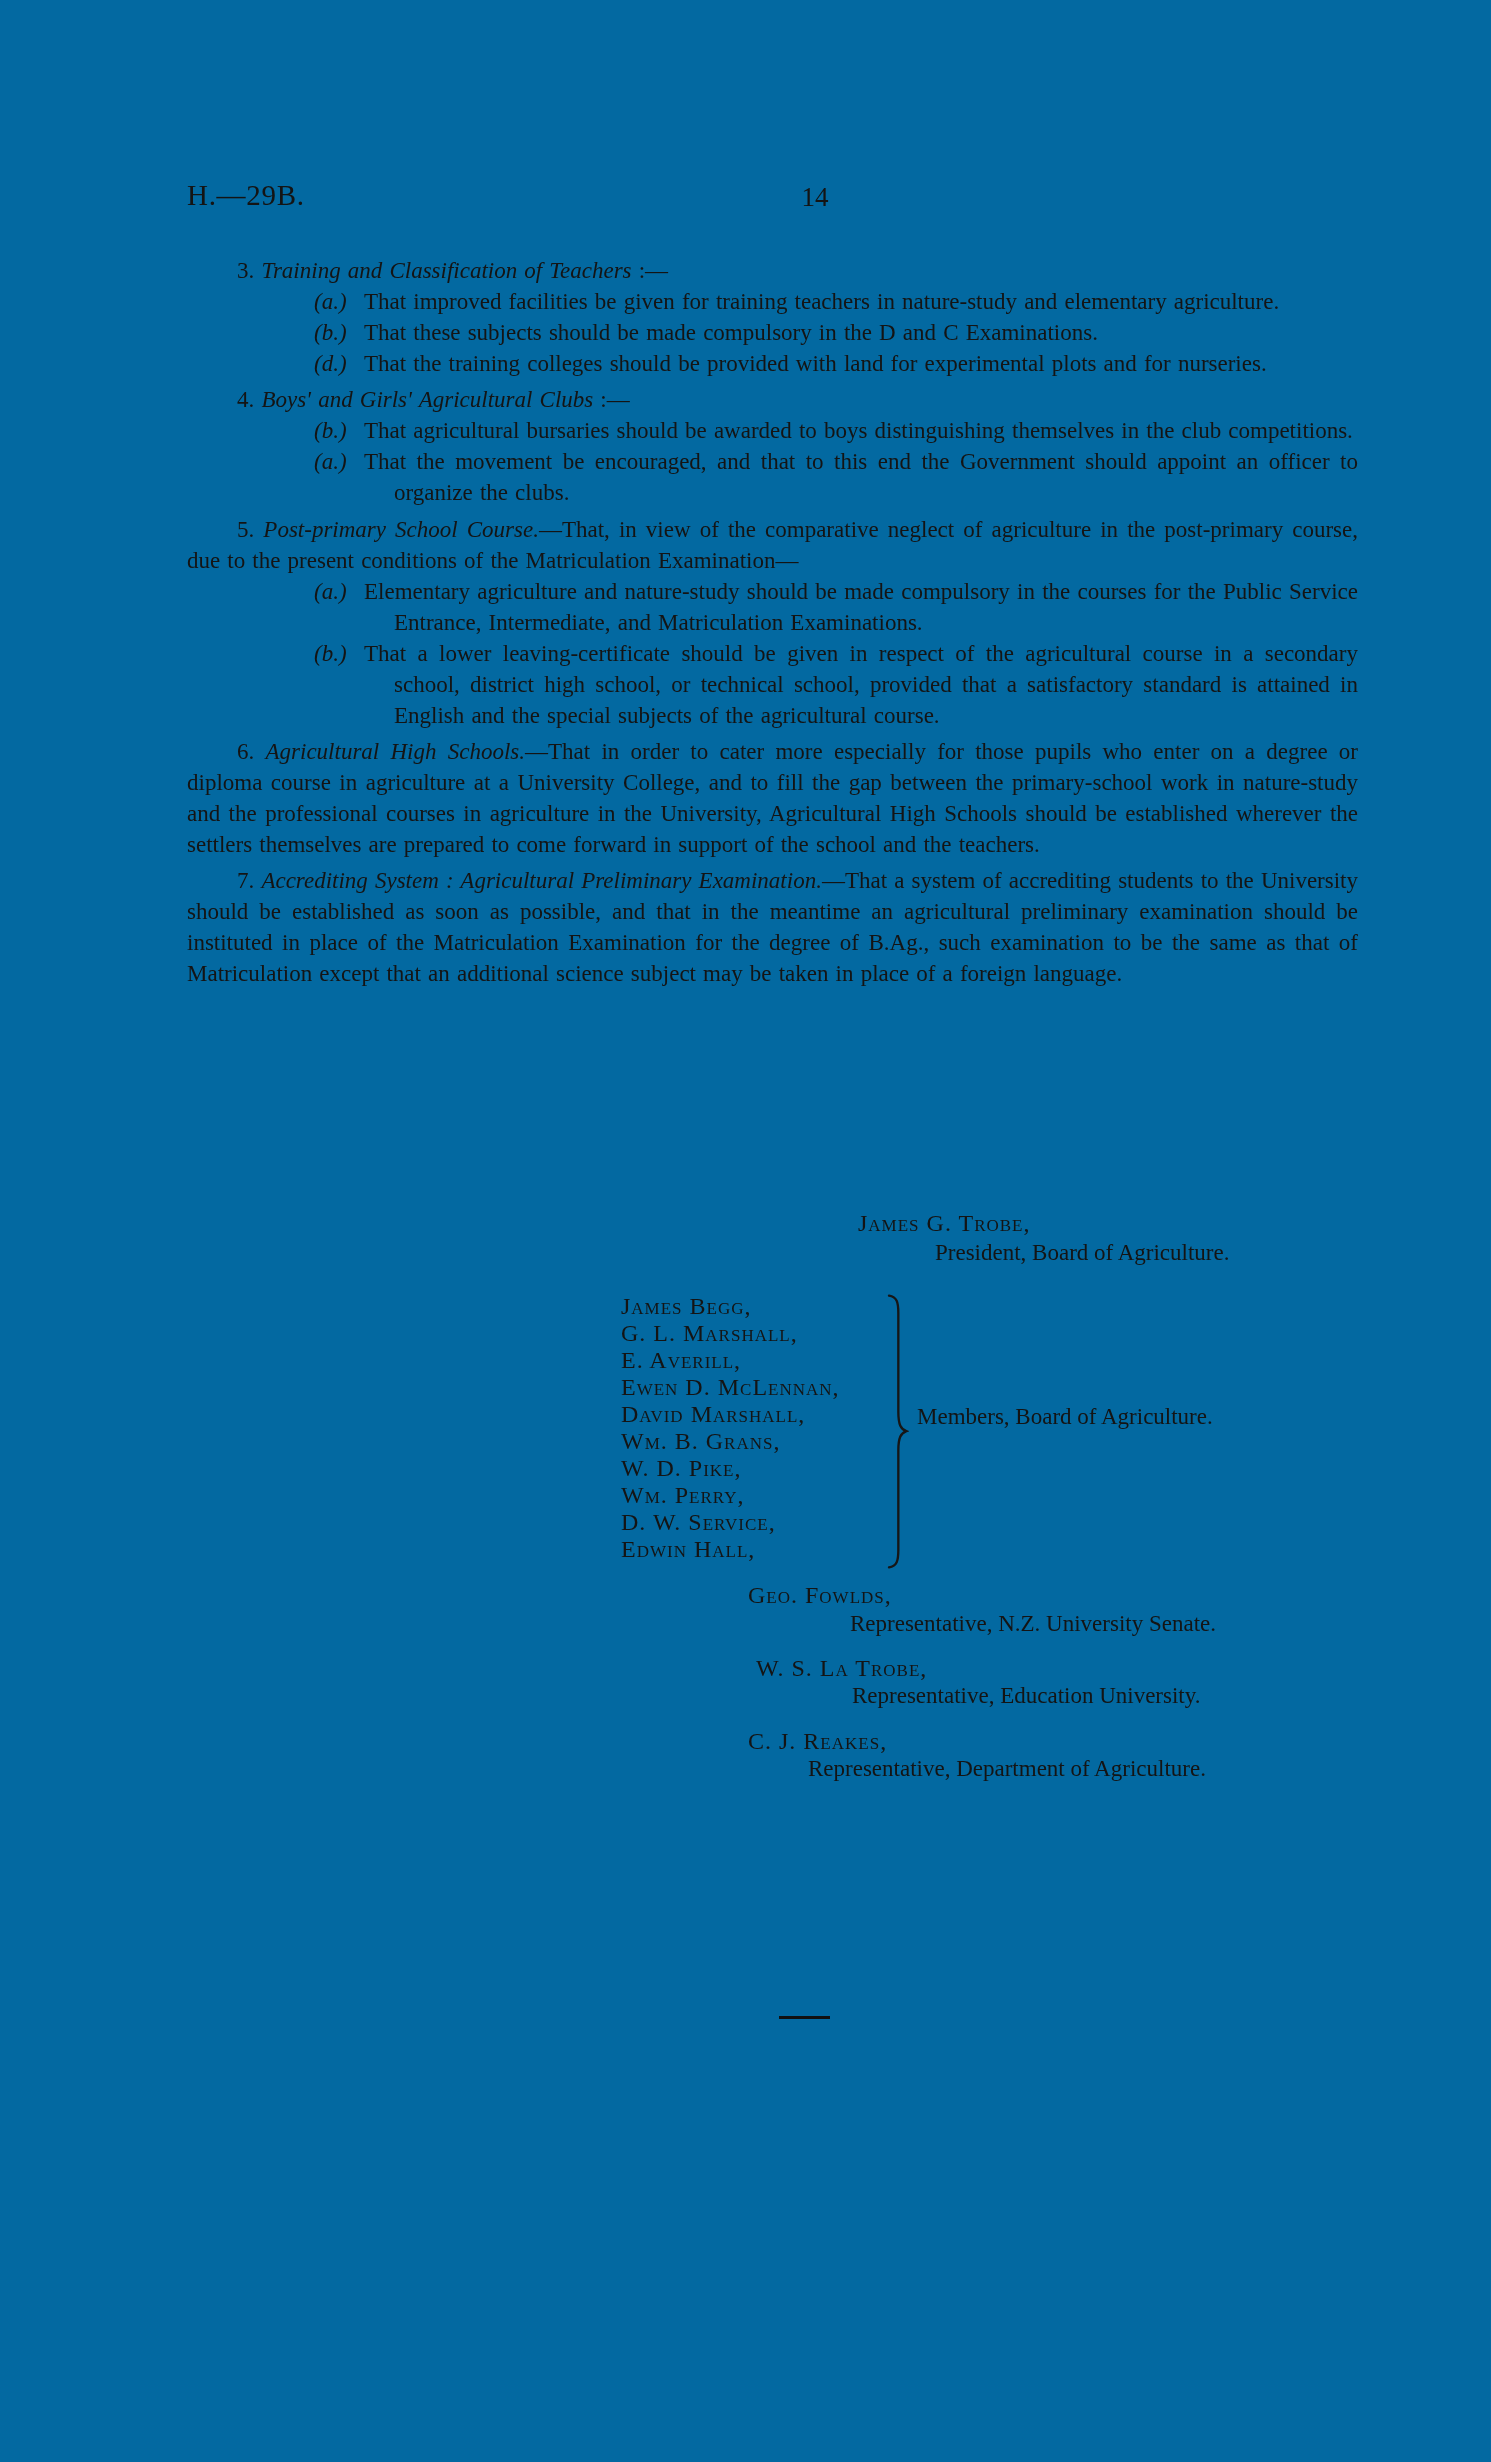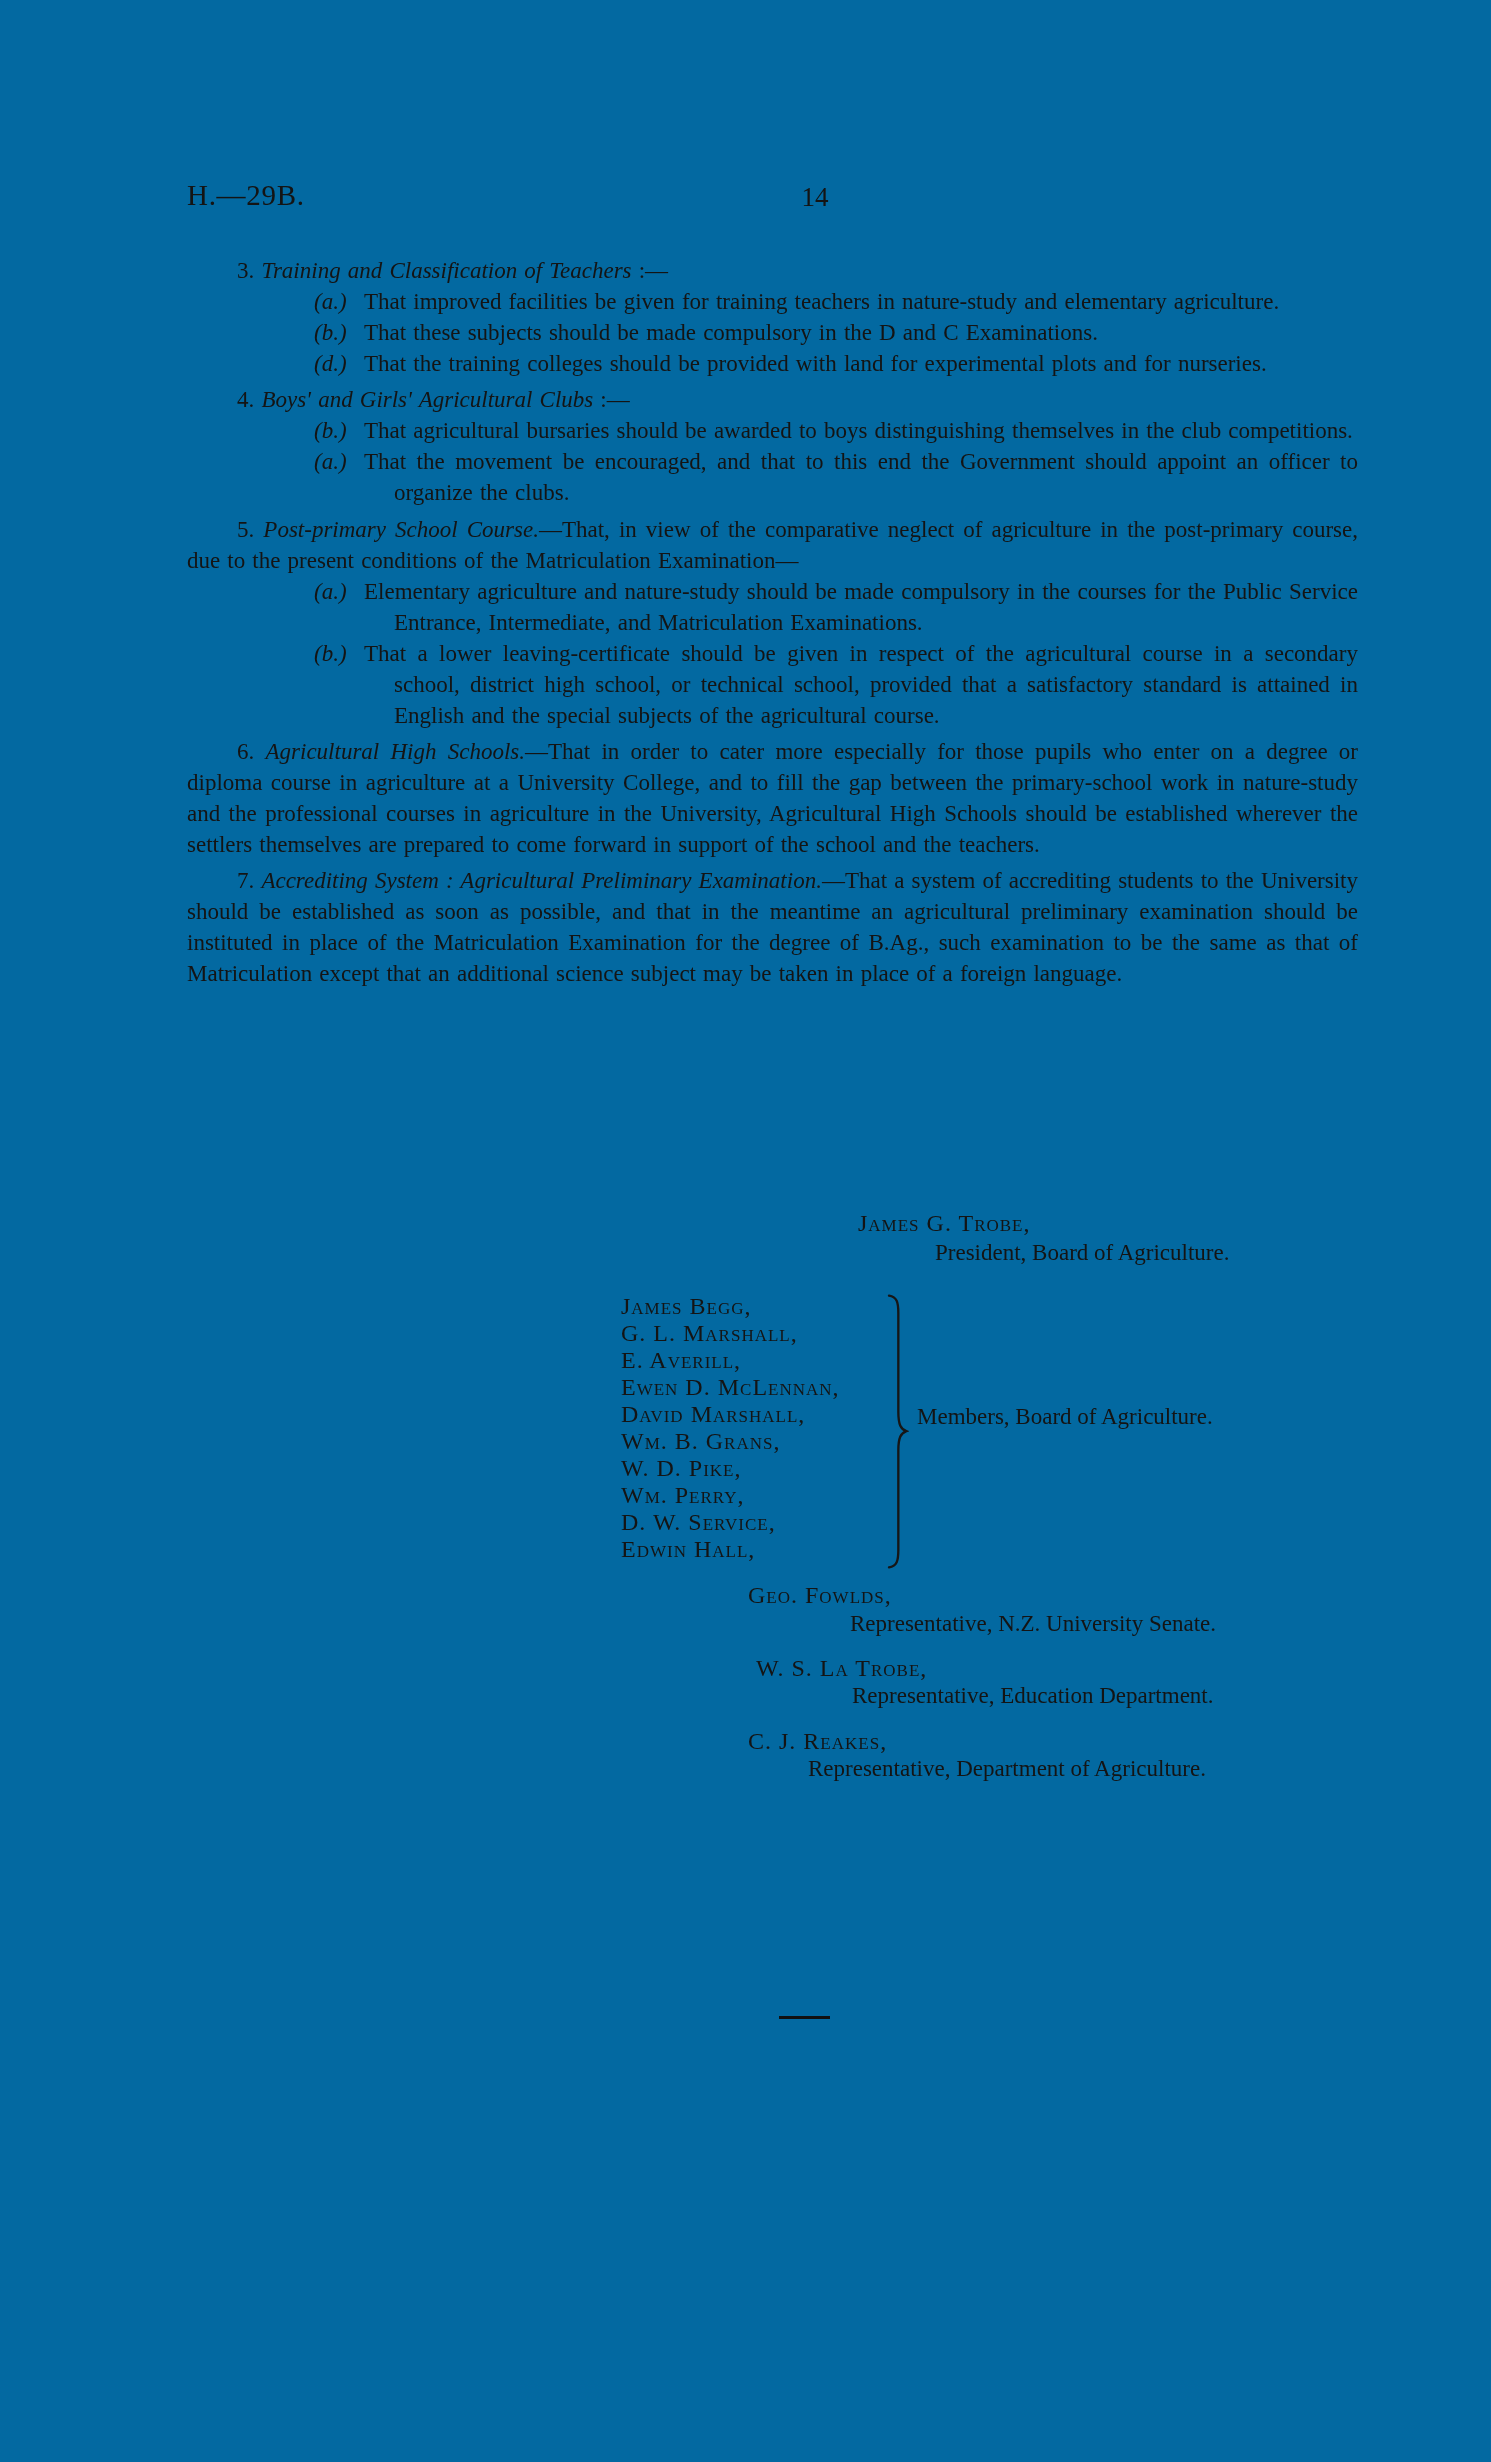--- a/index.html
+++ b/index.html
@@ -110,21 +110,21 @@
 
   <svg class="members-brace" viewBox="0 0 36 415" preserveAspectRatio="none">
     <path d="M 6 4 C 18 6 20 14 20 30 L 20 178 C 20 198 24 204 32 207 C 24 210 20 216 20 236 L 20 385 C 20 401 18 409 6 411" fill="none" stroke="#161616" stroke-width="3.5" stroke-linecap="round"></path>
   </svg>
   <div class="members-caption">Members, Board of Agriculture.</div>
 
   <div class="rep-name rep1-name sc">Geo. Fowlds,</div>
   <div class="rep-title rep1-title">Representative, N.Z. University Senate.</div>
 
   <div class="rep-name rep2-name sc">W. S. La Trobe,</div>
-  <div class="rep-title rep2-title">Representative, Education Department.</div>
+  <div class="rep-title rep2-title">Representative, Education University.</div>
 
   <div class="rep-name rep3-name sc">C. J. Reakes,</div>
   <div class="rep-title rep3-title">Representative, Department of Agriculture.</div>
 
   <div class="end-rule"></div>
 
 </div>
 
 
 </body></html>

